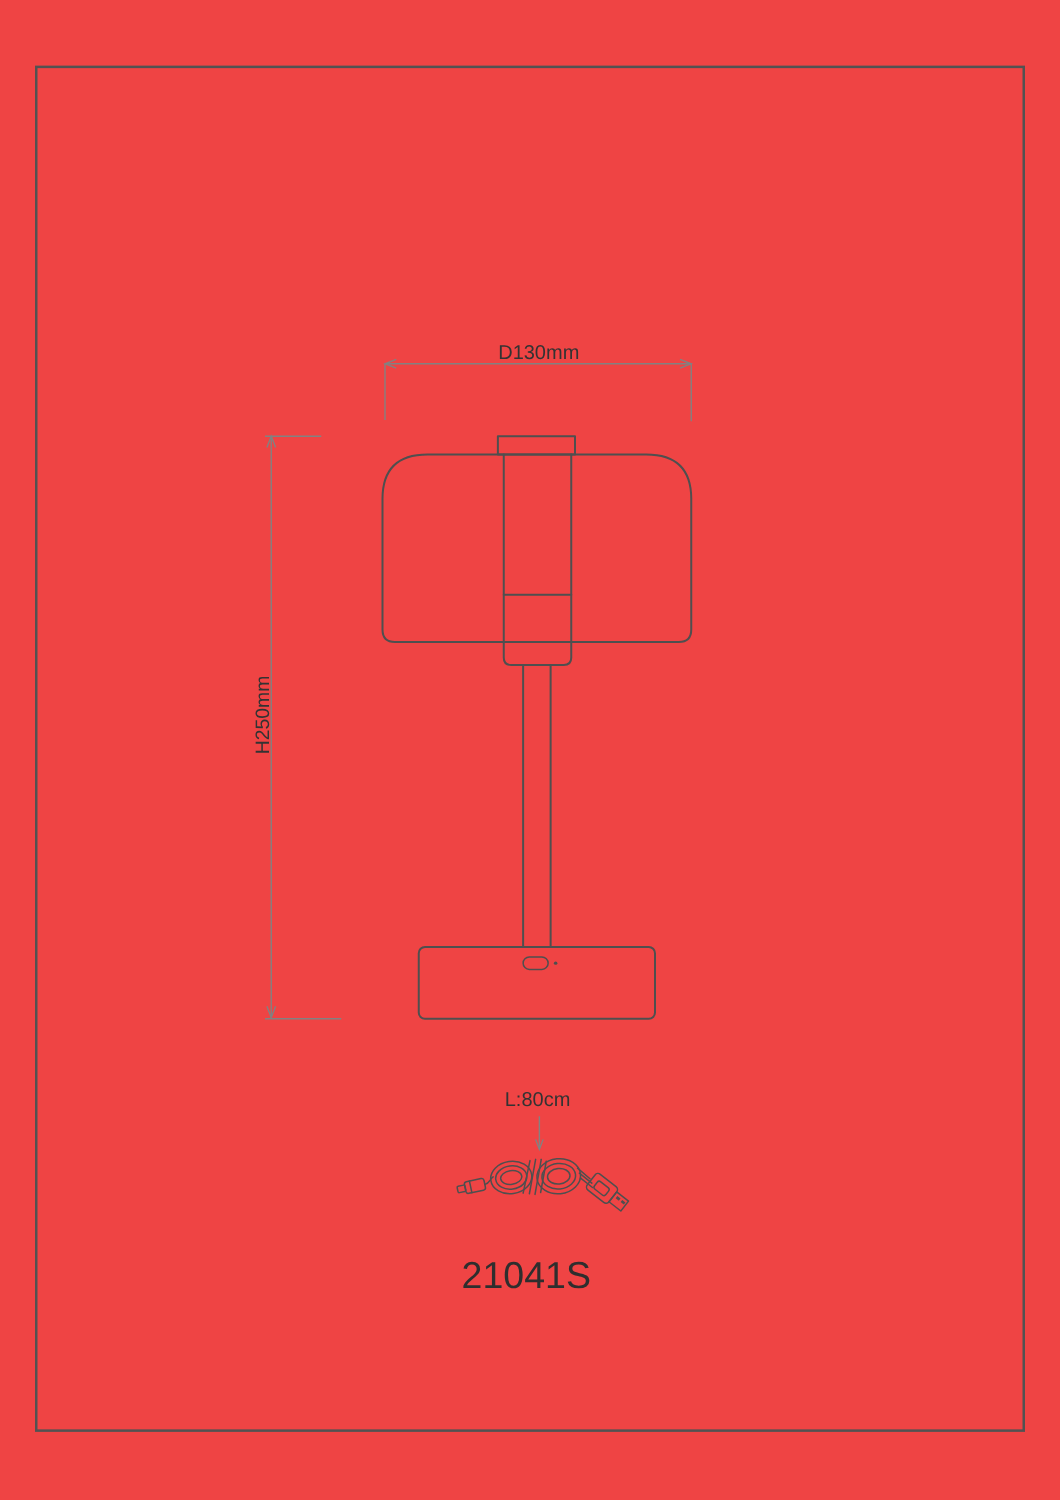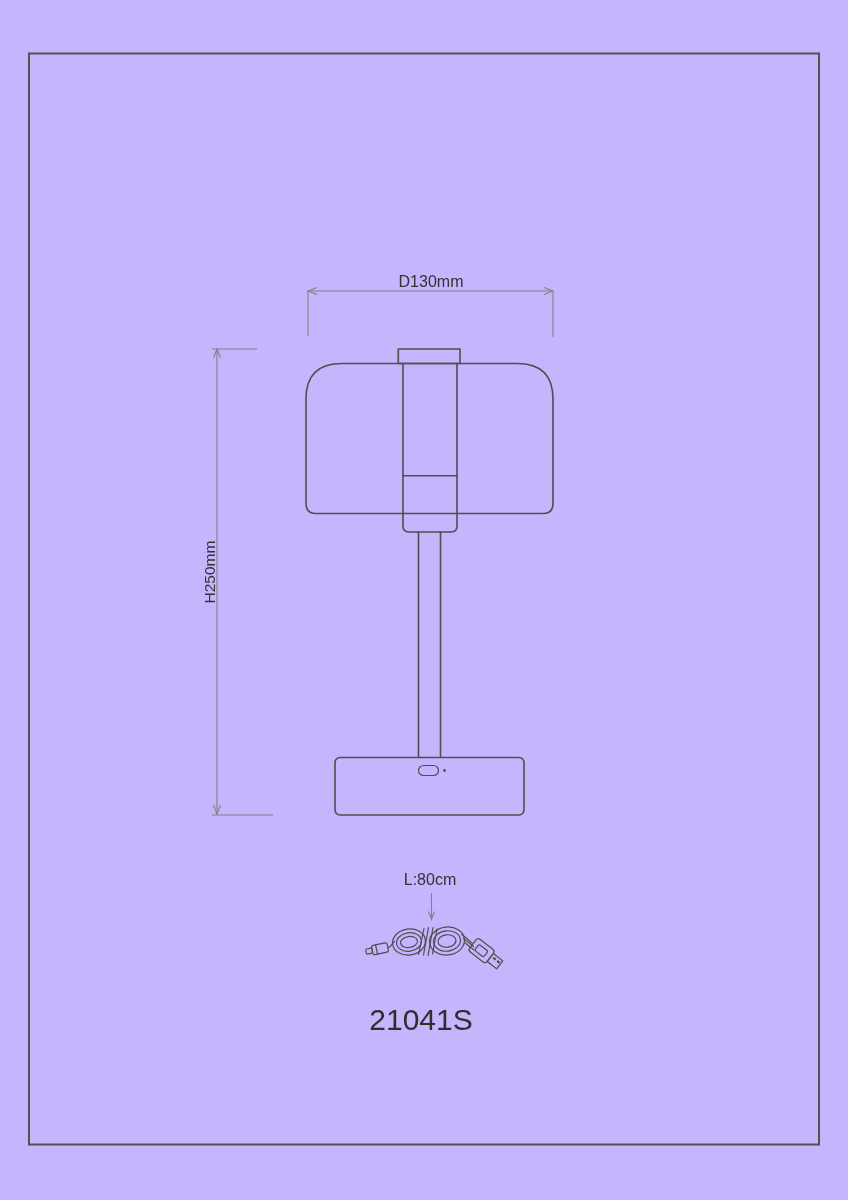--- a/index.html
+++ b/index.html
@@ -1,19 +1,19 @@
 <!DOCTYPE html>
 <html><head>
 <meta charset="utf-8">
 <style>
   html,body{margin:0;padding:0;background:#ffffff;}
   .page{
     position:relative;
     width:848px;height:1200px;
-    background:#c4b5fd;
+    background:#ef4444;
     font-family:"Liberation Sans", sans-serif;
     overflow:hidden;
   }
   svg{position:absolute;left:0;top:0;}
   .obj{fill:none;stroke:#4f4f4f;stroke-width:1.6;stroke-linecap:round;stroke-linejoin:round;}
   .thin{fill:none;stroke:#4f4f4f;stroke-width:1.2;stroke-linecap:round;stroke-linejoin:round;}
   .dim{fill:none;stroke:#828282;stroke-width:1.1;stroke-linecap:butt;}
   .frame{fill:none;stroke:#525252;stroke-width:2;}
   .lbl{fill:#333333;font-family:"Liberation Sans",sans-serif;font-size:16px;}
   .lbl-rot{fill:#333333;font-family:"Liberation Sans",sans-serif;font-size:15.5px;}

